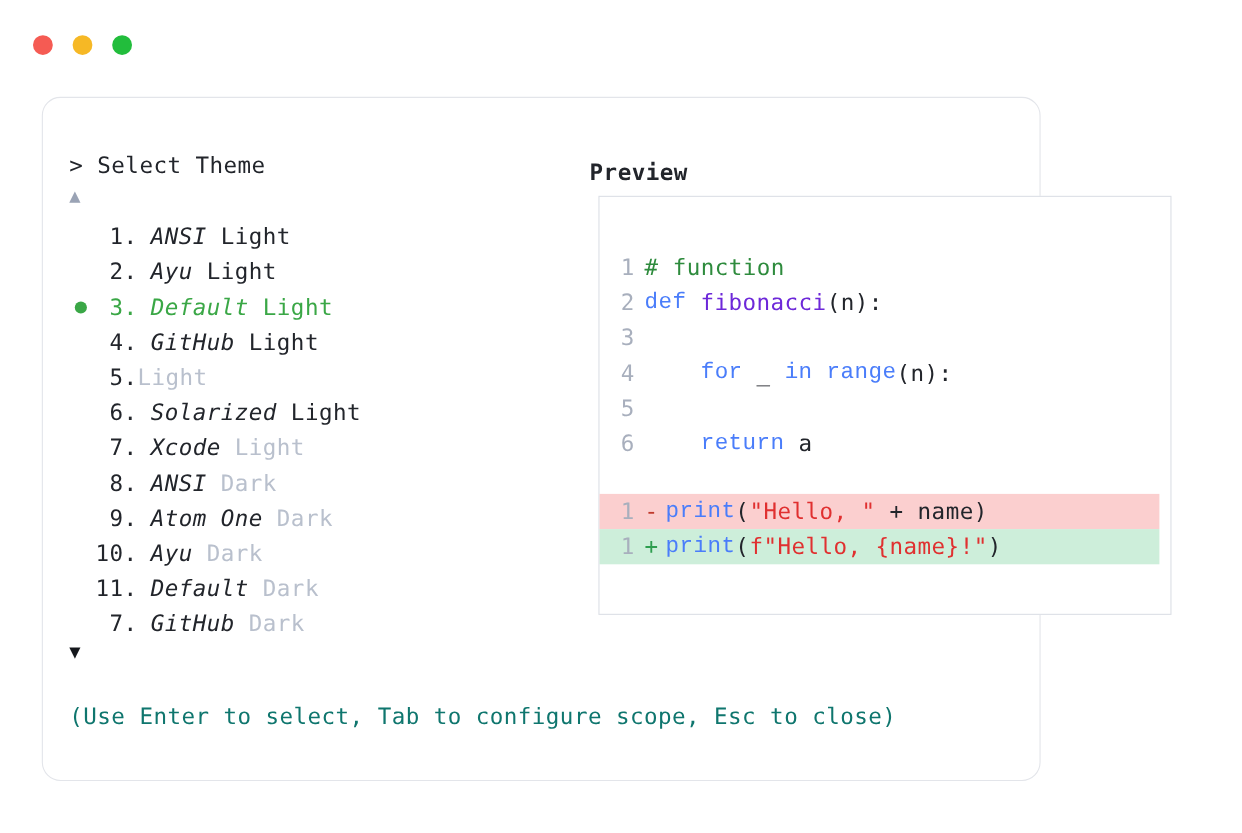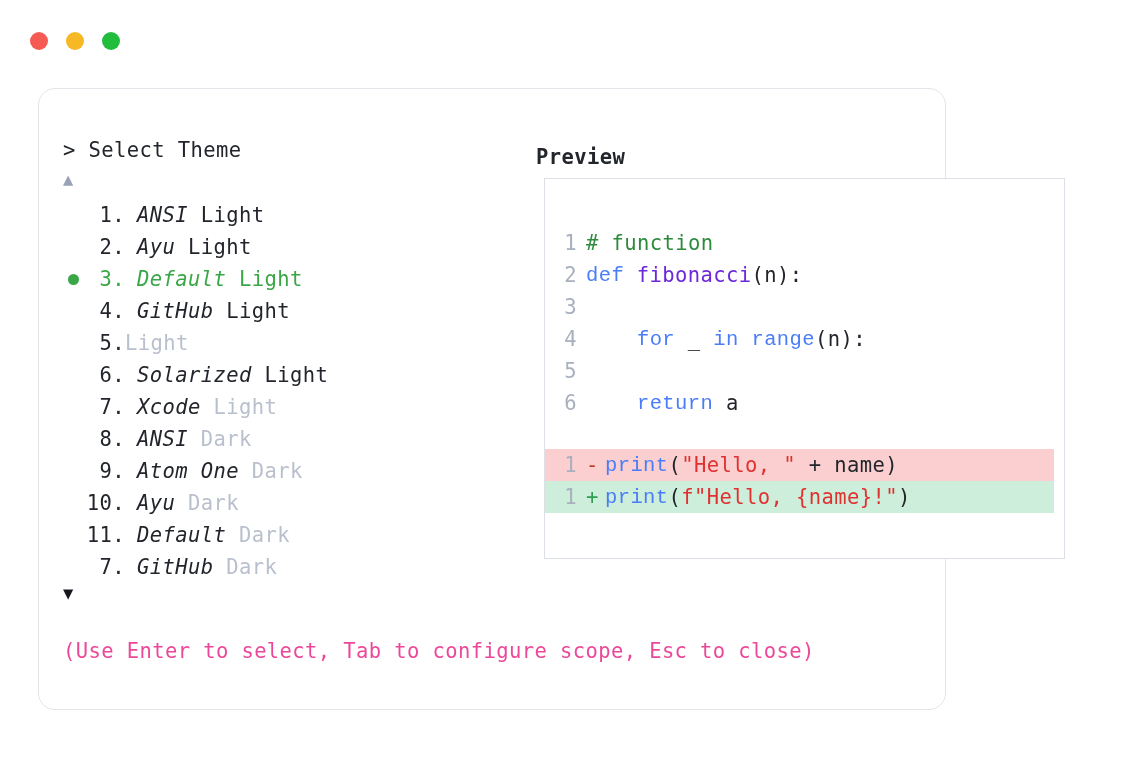--- a/index.html
+++ b/index.html
@@ -177,21 +177,21 @@
   .t-plain   { color: #22252b; }
   .t-string  { color: #e03030; }
 
   
   .footer-hint {
     position: absolute;
     left: 24px;
     top: 552px;
     font-size: 20.5px;
     line-height: 1;
-    color: #ec4899;
+    color: #0f766e;
     white-space: pre;
     letter-spacing: 0.4px;
   }
 </style>
 </head>
 <body>
 
 <div class="traffic-lights">
   <div class="dot dot-red"></div>
   <div class="dot dot-yellow"></div>

